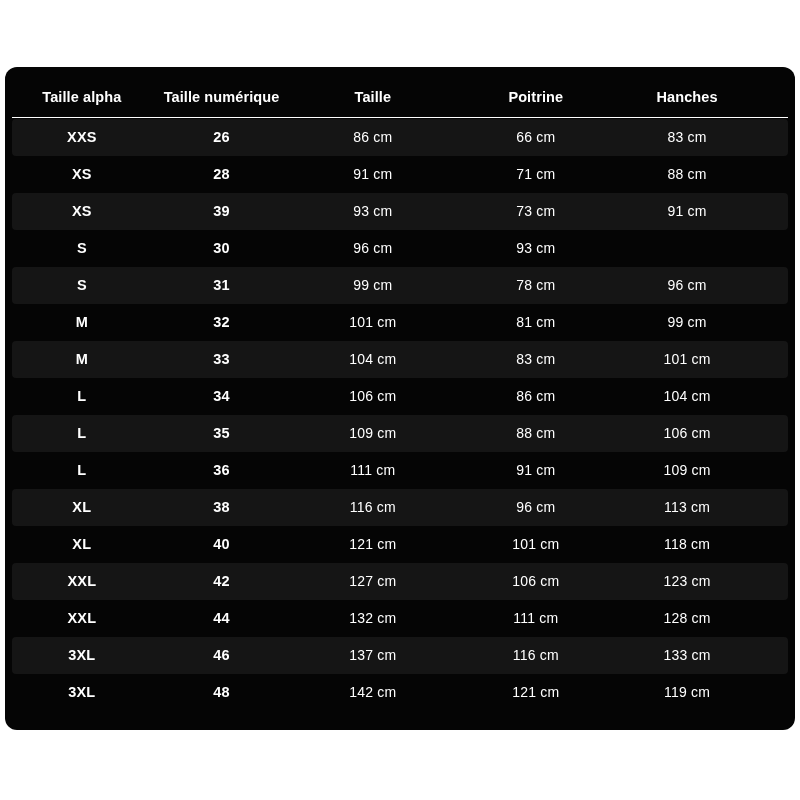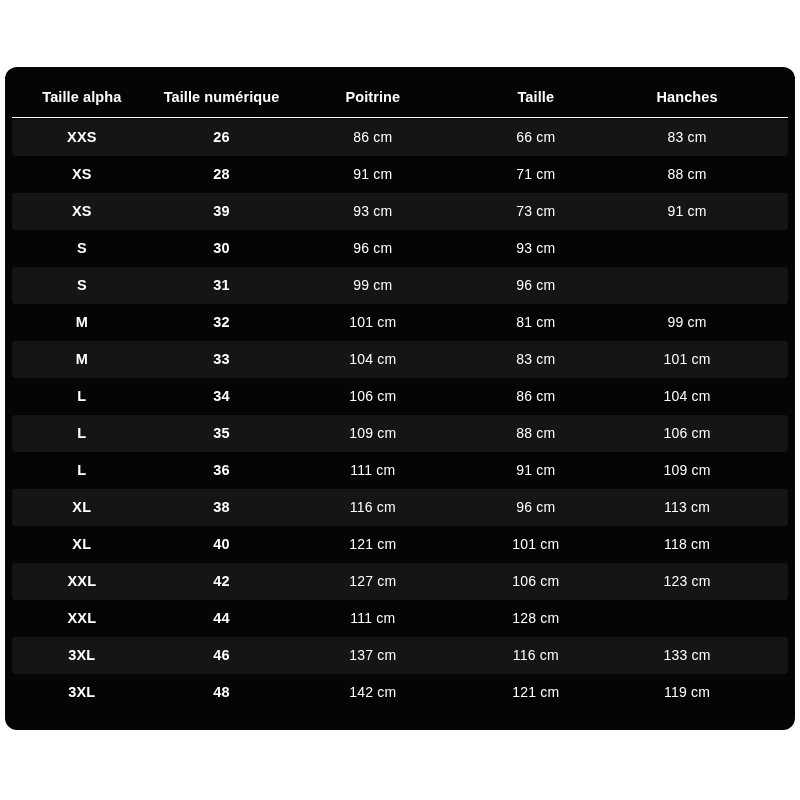--- a/index.html
+++ b/index.html
@@ -71,22 +71,22 @@
   }
 </style>
 </head>
 <body>
 
 <div class="page">
   <div class="card">
     <div class="header-row" id="header-row">
         <div class="cell">Taille alpha</div>
         <div class="cell">Taille numérique</div>
+        <div class="cell">Taille</div>
         <div class="cell">Poitrine</div>
-        <div class="cell">Taille</div>
         <div class="cell">Hanches</div>
       </div>
     <div class="rows" id="rows">
         <div class="row striped">
           <div class="cell strong">XXS</div>
           <div class="cell strong">26</div>
           <div class="cell">86 cm</div>
           <div class="cell">66 cm</div>
           <div class="cell">83 cm</div>
         </div>
@@ -107,20 +107,21 @@
         <div class="row">
           <div class="cell strong">S</div>
           <div class="cell strong">30</div>
           <div class="cell">96 cm</div>
           <div class="cell">93 cm</div>
         </div>
         <div class="row striped">
           <div class="cell strong">S</div>
           <div class="cell strong">31</div>
           <div class="cell">99 cm</div>
+          <div class="cell">78 cm</div>
           <div class="cell">96 cm</div>
         </div>
         <div class="row">
           <div class="cell strong">M</div>
           <div class="cell strong">32</div>
           <div class="cell">101 cm</div>
           <div class="cell">81 cm</div>
           <div class="cell">99 cm</div>
         </div>
         <div class="row striped">
@@ -168,20 +169,21 @@
         <div class="row striped">
           <div class="cell strong">XXL</div>
           <div class="cell strong">42</div>
           <div class="cell">127 cm</div>
           <div class="cell">106 cm</div>
           <div class="cell">123 cm</div>
         </div>
         <div class="row">
           <div class="cell strong">XXL</div>
           <div class="cell strong">44</div>
+          <div class="cell">132 cm</div>
           <div class="cell">111 cm</div>
           <div class="cell">128 cm</div>
         </div>
         <div class="row striped">
           <div class="cell strong">3XL</div>
           <div class="cell strong">46</div>
           <div class="cell">137 cm</div>
           <div class="cell">116 cm</div>
           <div class="cell">133 cm</div>
         </div>

